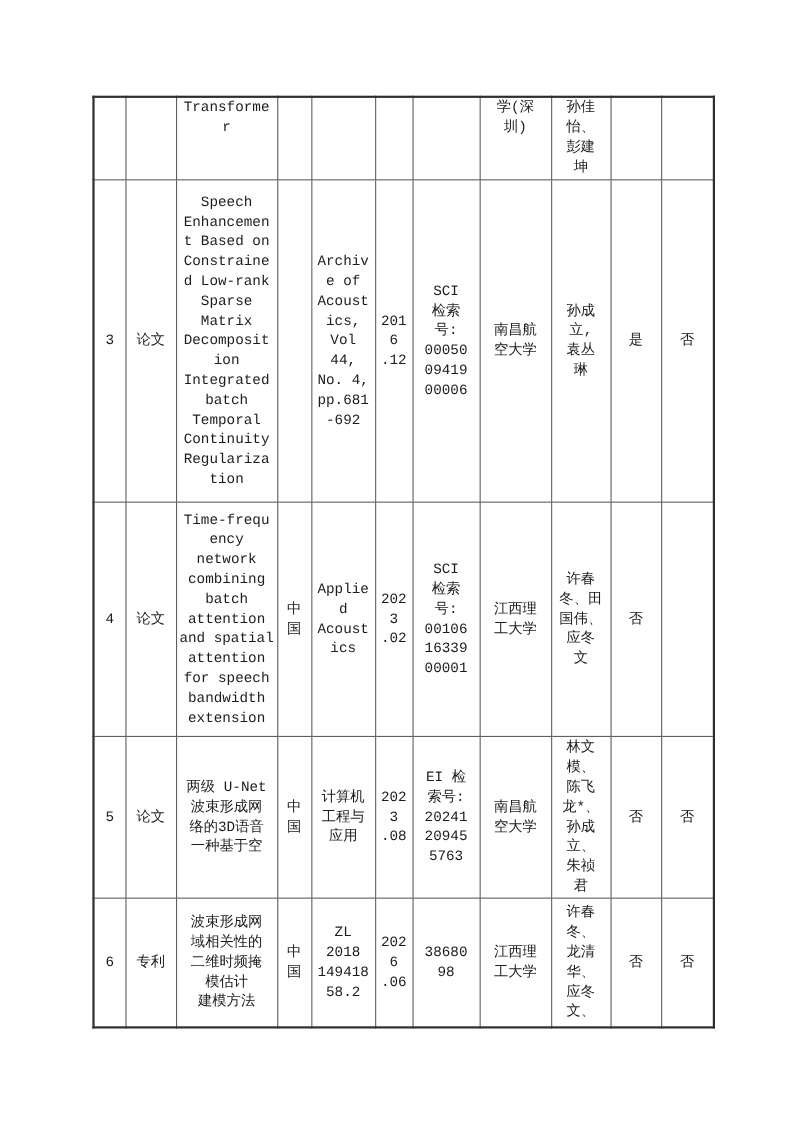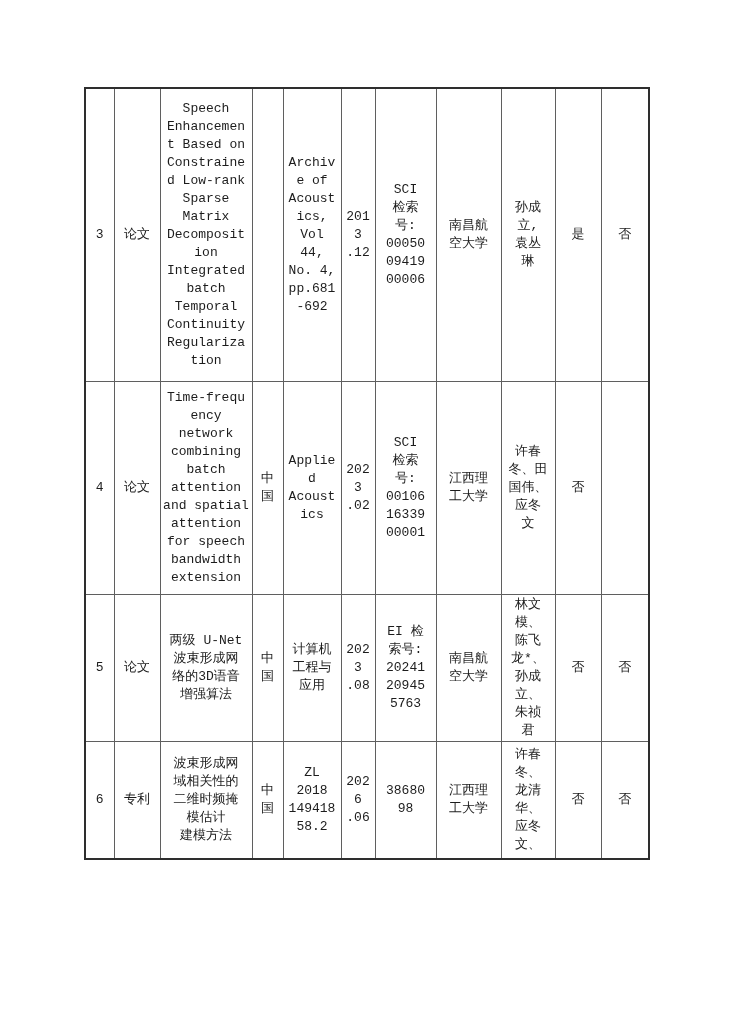--- a/index.html
+++ b/index.html
@@ -49,20 +49,38 @@
       <col style="width:31px">
         <col style="width:58px">
         <col style="width:34px">
       <col style="width:61px">
         <col style="width:65px">
         <col style="width:54px">
       <col style="width:46px">
         <col style="width:48px">
     </colgroup>
     <tbody>
+      <tr class="r0">
+        <td></td>
+        <td></td>
+        <td>Transforme
+r</td>
+        <td></td>
+        <td></td>
+        <td></td>
+        <td></td>
+        <td>学(深
+圳)</td>
+        <td>孙佳
+怡、
+彭建
+坤</td>
+        <td></td>
+        <td></td>
+      </tr>
       <tr class="r1">
         <td>3</td>
         <td>论文</td>
         <td>Speech
 Enhancemen
 t Based on
 Constraine
 d Low-rank
 Sparse
 Matrix
@@ -77,21 +95,21 @@
         <td></td>
         <td>Archiv
 e of
 Acoust
 ics,
 Vol
 44,
 No. 4,
 pp.681
 -692</td>
-        <td>2013
+        <td>2016
 .12</td>
         <td>SCI
 检索
 号:
 00050
 09419
 00006</td>
         <td>南昌航
 空大学</td>
         <td>孙成
@@ -138,21 +156,21 @@
 文</td>
         <td>否</td>
         <td></td>
       </tr>
       <tr class="r3">
         <td>5</td>
         <td>论文</td>
         <td>两级 U-Net
 波束形成网
 络的3D语音
-增强算法</td>
+一种基于空</td>
         <td>中
 国</td>
         <td>计算机
 工程与
 应用</td>
         <td>2023
 .08</td>
         <td>EI 检
 索号:
 20241

